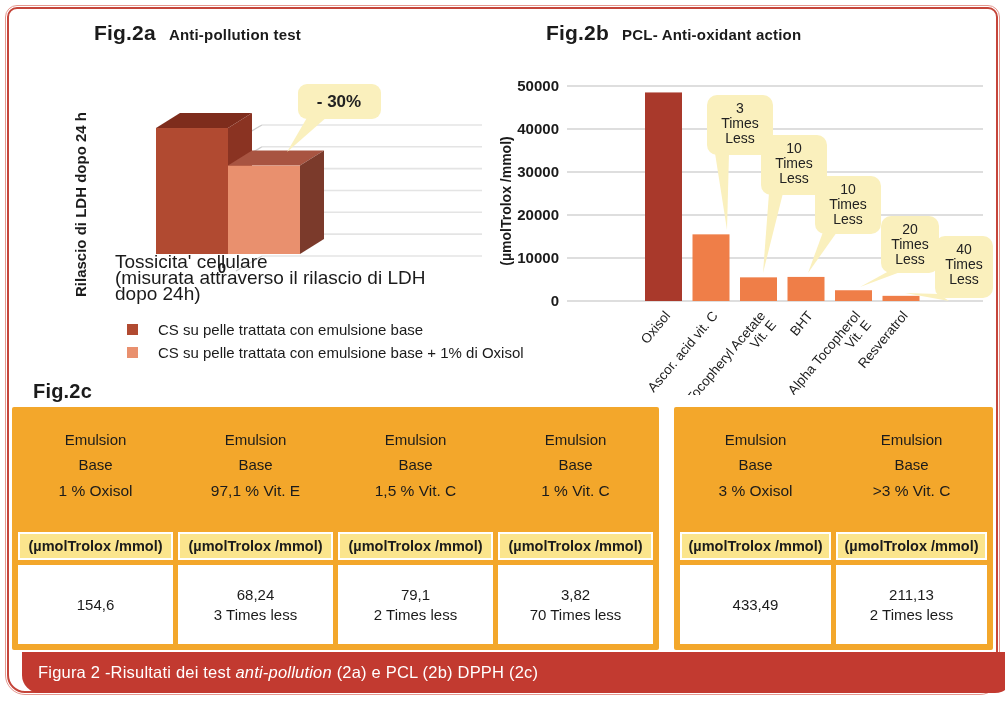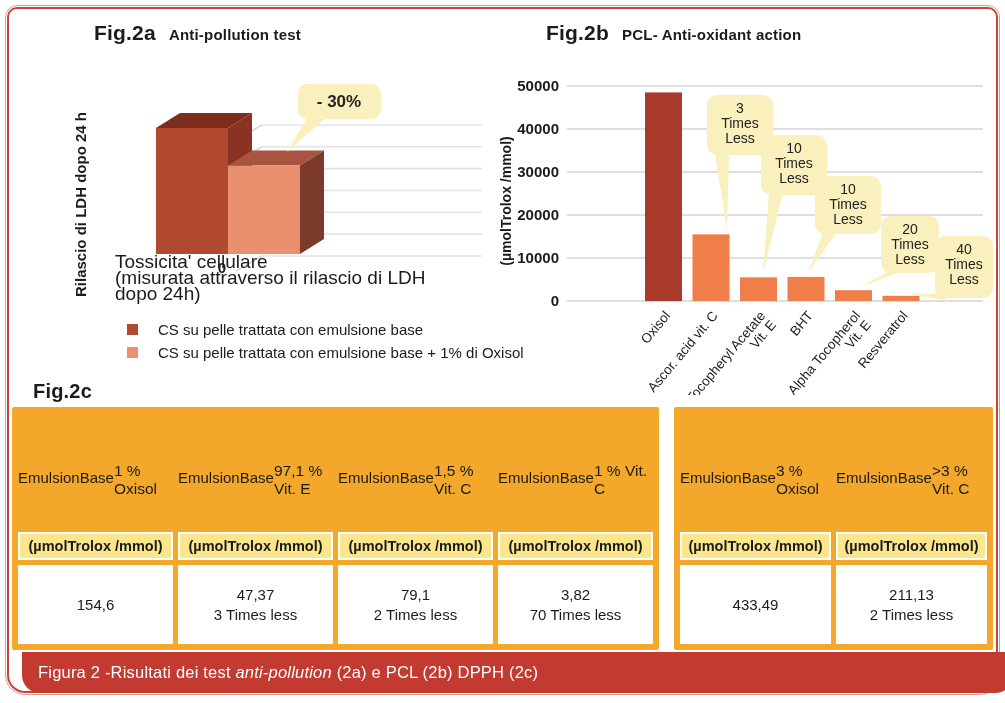--- a/index.html
+++ b/index.html
@@ -28,21 +28,21 @@
   #chart2b{position:absolute;left:497px;top:60px;}
   #xlabel2a{position:absolute;left:115px;top:254px;width:340px;text-align:left;font-size:19px;line-height:16px;}
   #legend2a{position:absolute;left:127px;top:321px;display:flex;flex-direction:column;gap:6px;}
   .legend-item{display:flex;align-items:center;gap:20px;font-size:15px;white-space:nowrap;}
   .legend-swatch{width:11px;height:11px;flex:0 0 auto;}
   #table2c{position:absolute;left:12px;top:407px;height:243px;display:flex;gap:15px;}
   .tgroup{
     background:#f3a72b;box-sizing:border-box;padding:6px;border-radius:2px;
     display:grid;grid-template-rows:114px 28px 1fr;gap:5px;
   }
-  .hcell{display:flex;flex-direction:row;align-items:center;padding-top:14px;font-size:15px;}
+  .hcell{display:flex;flex-direction:column;align-items:center;padding-top:14px;font-size:15px;}
   .hcell .hl{line-height:25px;font-weight:500;}
   .hcell .variant{margin-top:5px;font-weight:normal;font-size:15.5px;}
   .ucell{
     background:#fbe58d;border:2px solid #ffffff;
     display:flex;align-items:center;justify-content:center;
     font-size:14.5px;font-weight:600;white-space:nowrap;
   }
   .vcell{
     background:#ffffff;border:2px solid #ffffff;
     display:flex;flex-direction:column;align-items:center;justify-content:center;gap:3px;
@@ -200,21 +200,21 @@
         <div class="variant">1 % Vit. C</div>
       </div>
       <div class="ucell">(µmolTrolox /mmol)</div>
       <div class="ucell">(µmolTrolox /mmol)</div>
       <div class="ucell">(µmolTrolox /mmol)</div>
       <div class="ucell">(µmolTrolox /mmol)</div>
       <div class="vcell">
         <div class="val">154,6</div>
       </div>
       <div class="vcell">
-        <div class="val">47,37</div>
+        <div class="val">68,24</div>
         <div class="note">3 Times less</div>
       </div>
       <div class="vcell">
         <div class="val">79,1</div>
         <div class="note">2 Times less</div>
       </div>
       <div class="vcell">
         <div class="val">3,82</div>
         <div class="note">70 Times less</div>
       </div>

